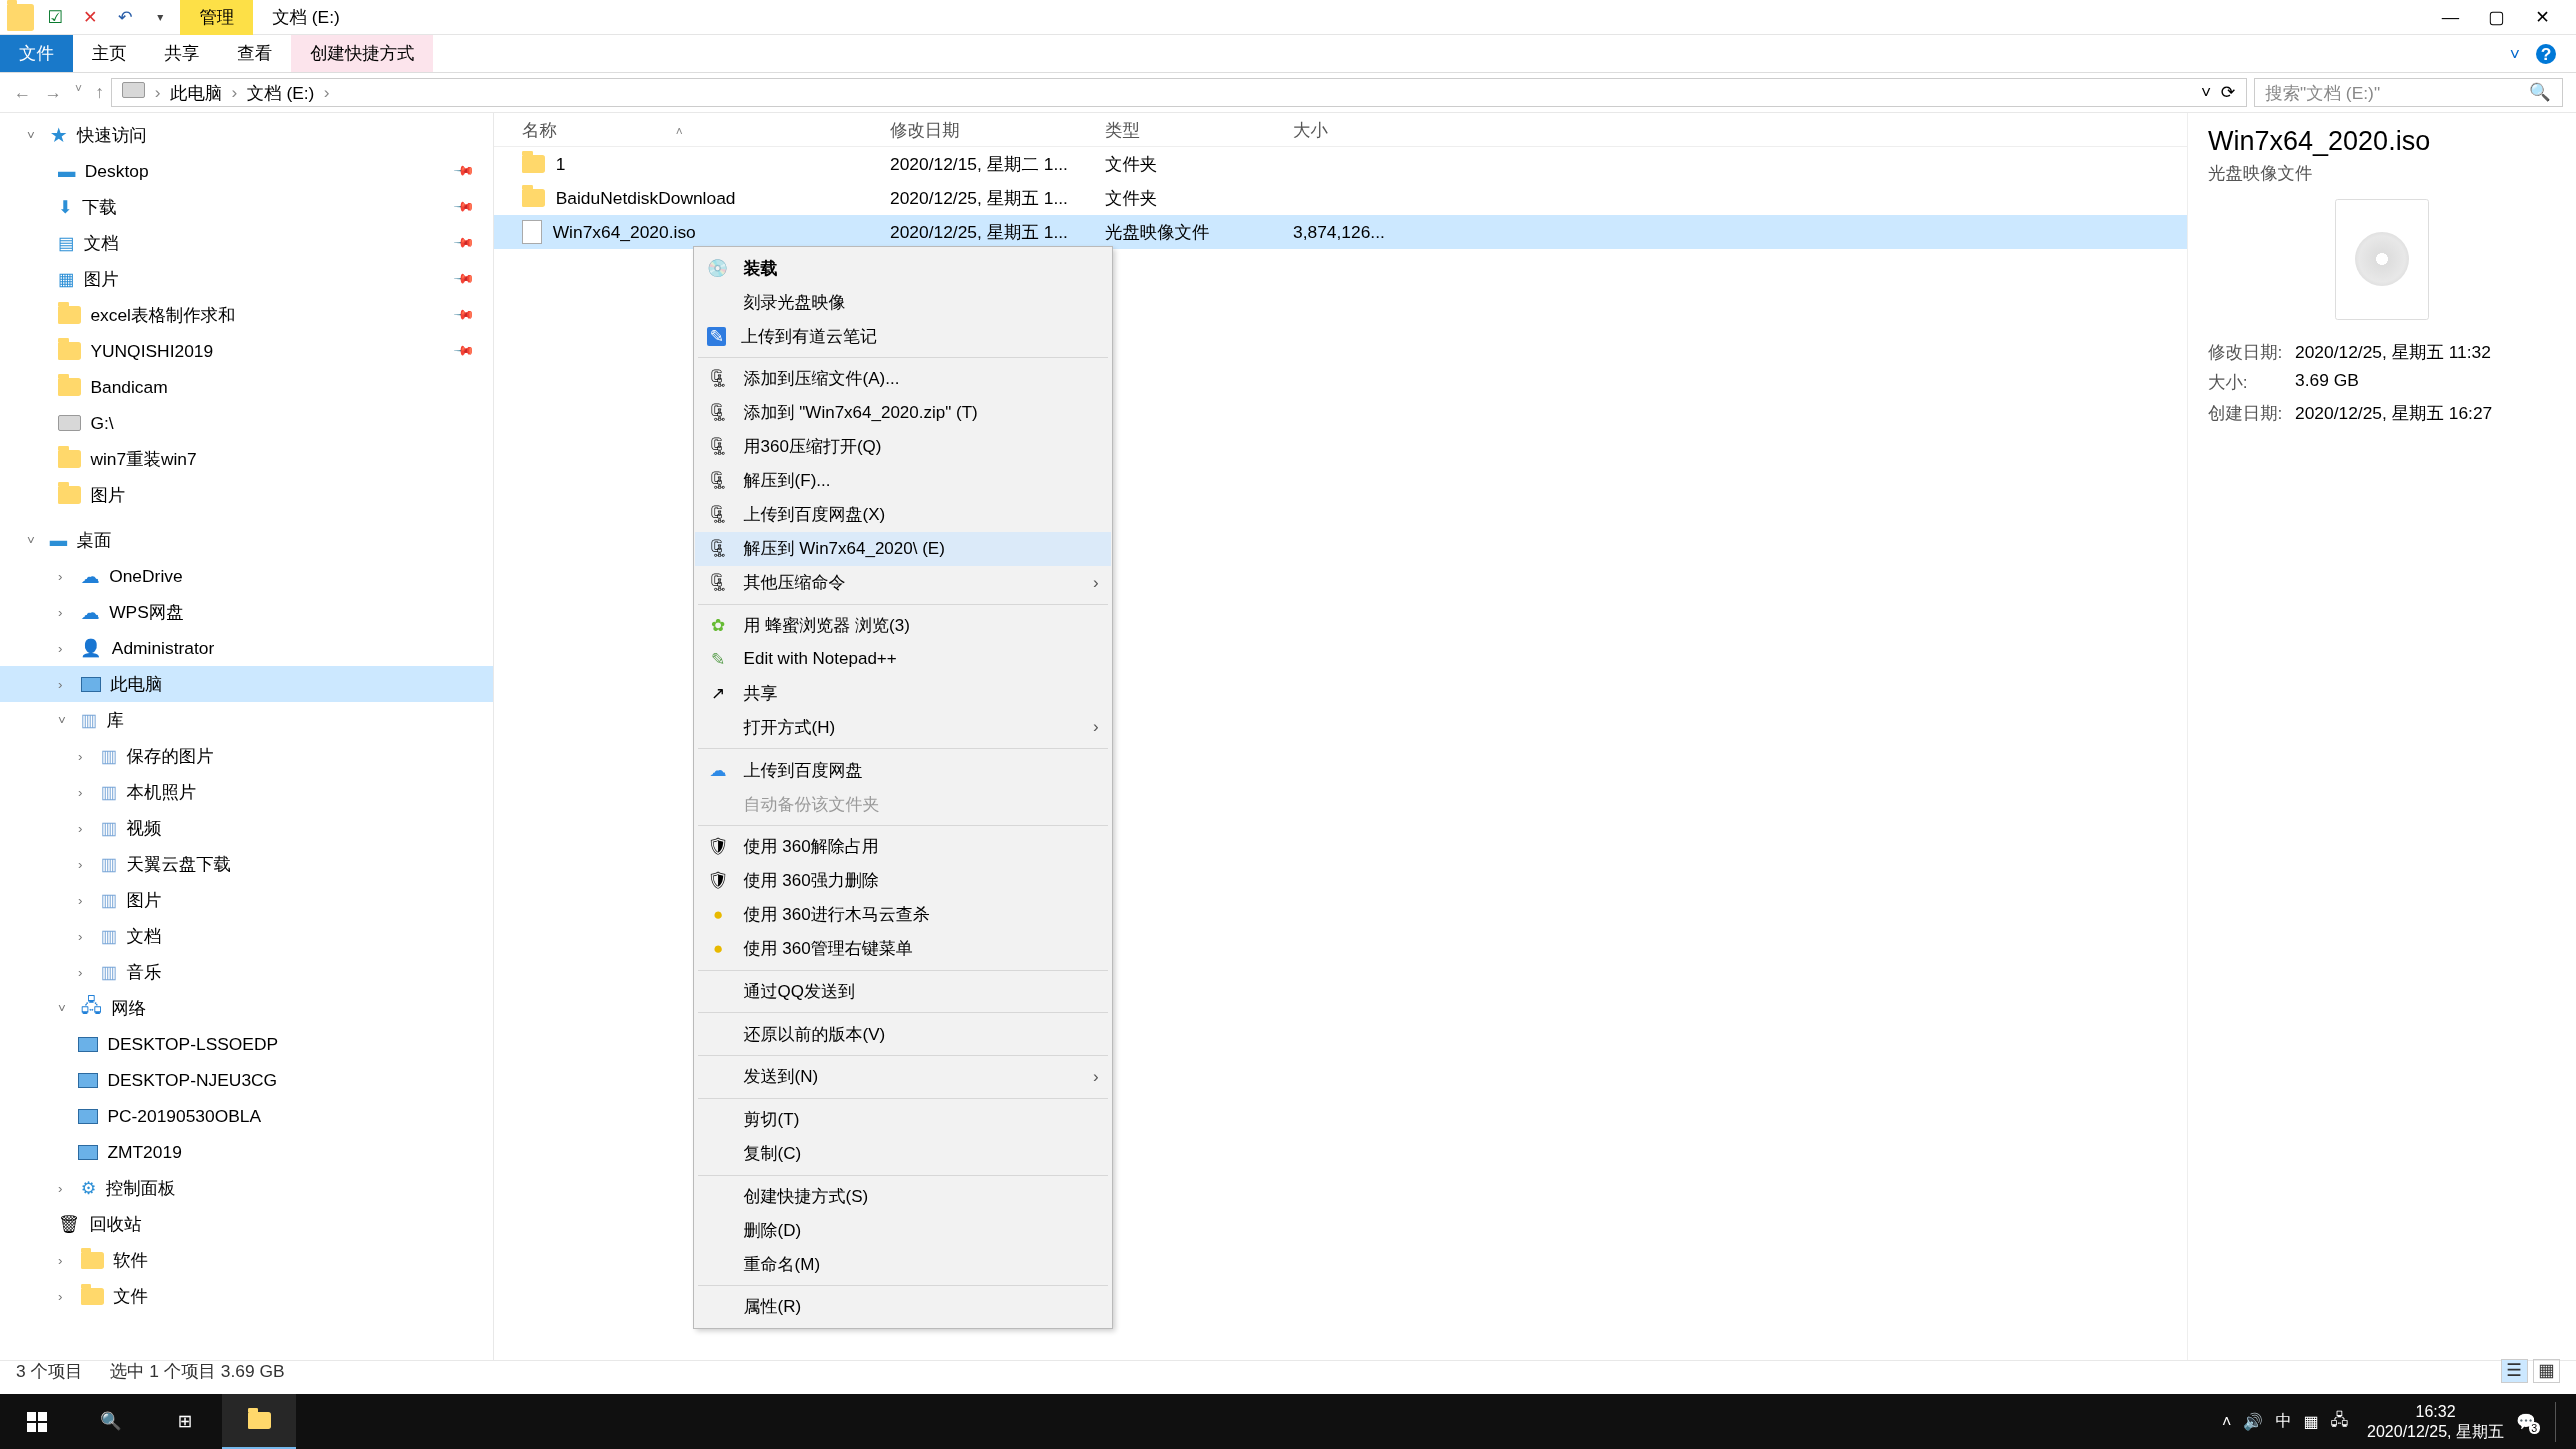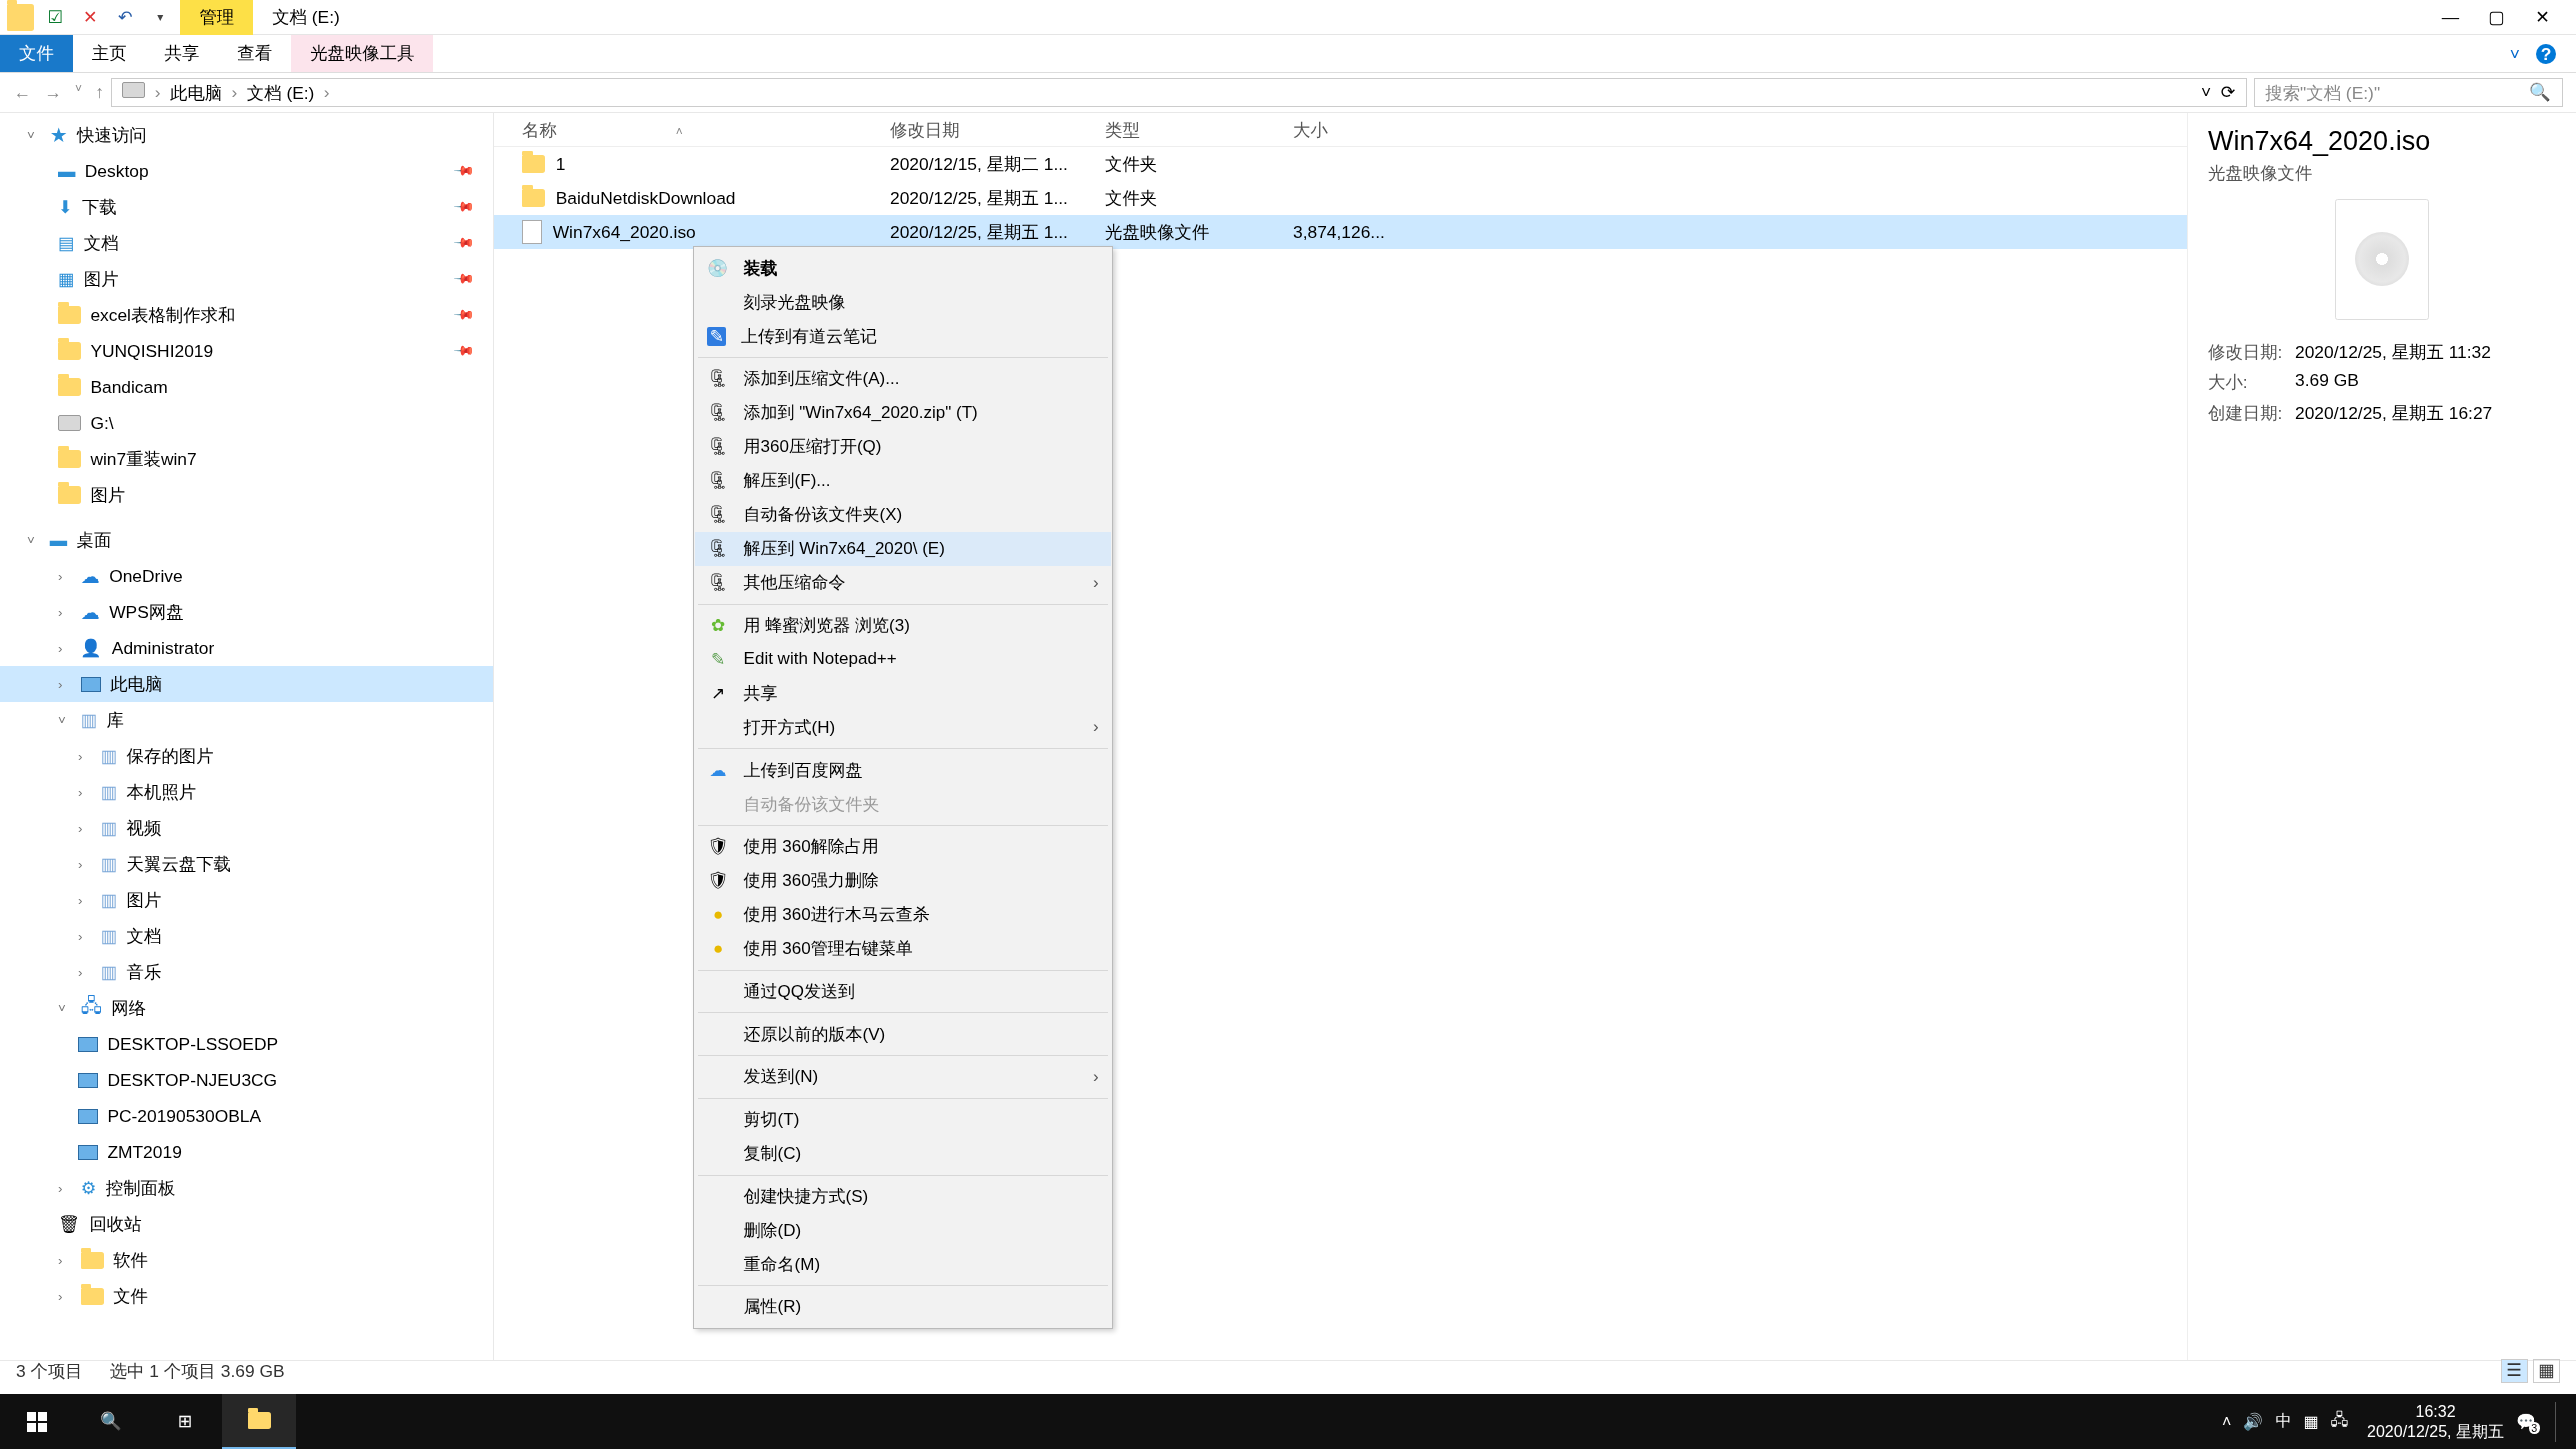--- a/index.html
+++ b/index.html
@@ -115,21 +115,21 @@
     <span>▢</span>
     <span>✕</span>
   </div>
 </div>
 
 <div class="ribbon">
   <div class="rtab file">文件</div>
   <div class="rtab">主页</div>
   <div class="rtab">共享</div>
   <div class="rtab">查看</div>
-  <div class="rtab" style="background:#fce4ec">光盘映像工具</div>
+  <div class="rtab" style="background:#fce4ec">创建快捷方式</div>
   <div style="margin-left:auto; display:flex; gap:16px; padding:0 20px 6.7px 0; color:#0066cc">
     <span>˅</span>
     <span style="background:#0078d7;color:#fff;border-radius:50%;width:20px;height:20px;display:flex;align-items:center;justify-content:center;font-weight:bold">?</span>
   </div>
 </div>
 
 <div class="addr-row">
   <div class="nav-btns">
     <span>←</span>
     <span>→</span>
@@ -404,21 +404,21 @@
   <div class="ctx-item">
       <span class="ico">🗜</span>
       <span>用360压缩打开(Q)</span>
     </div>
   <div class="ctx-item">
       <span class="ico">🗜</span>
       <span>解压到(F)...</span>
     </div>
   <div class="ctx-item">
       <span class="ico">🗜</span>
-      <span>自动备份该文件夹(X)</span>
+      <span>上传到百度网盘(X)</span>
     </div>
   <div class="ctx-item hover">
       <span class="ico">🗜</span>
       <span>解压到 Win7x64_2020\ (E)</span>
     </div>
   <div class="ctx-item">
       <span class="ico">🗜</span>
       <span>其他压缩命令</span>
       <span class="sub-arrow">›</span>
     </div>

